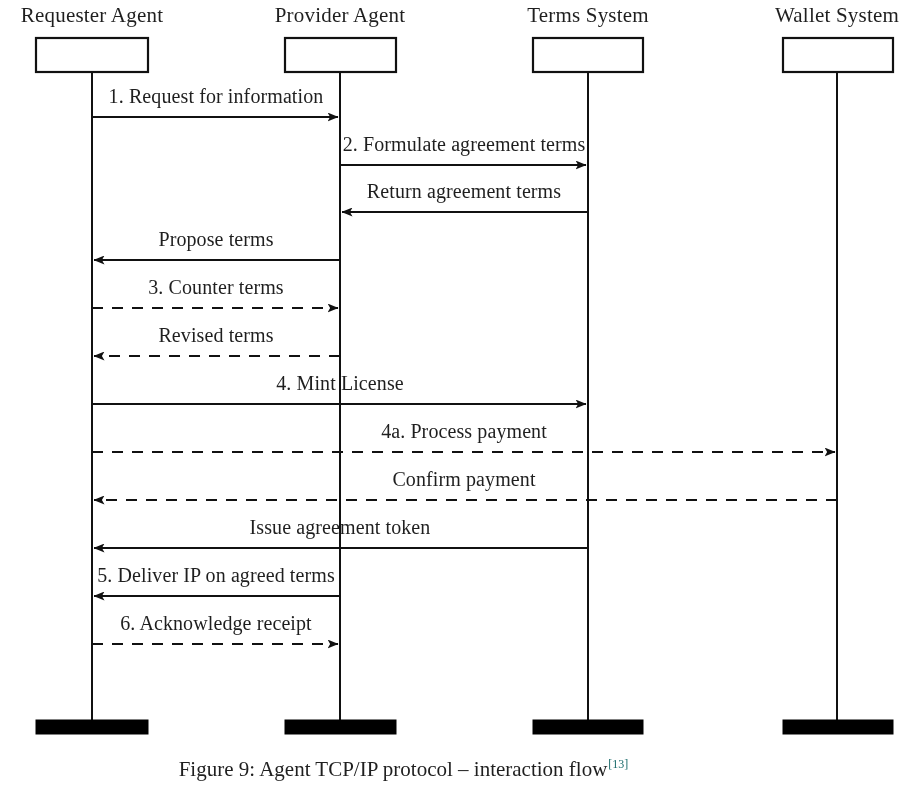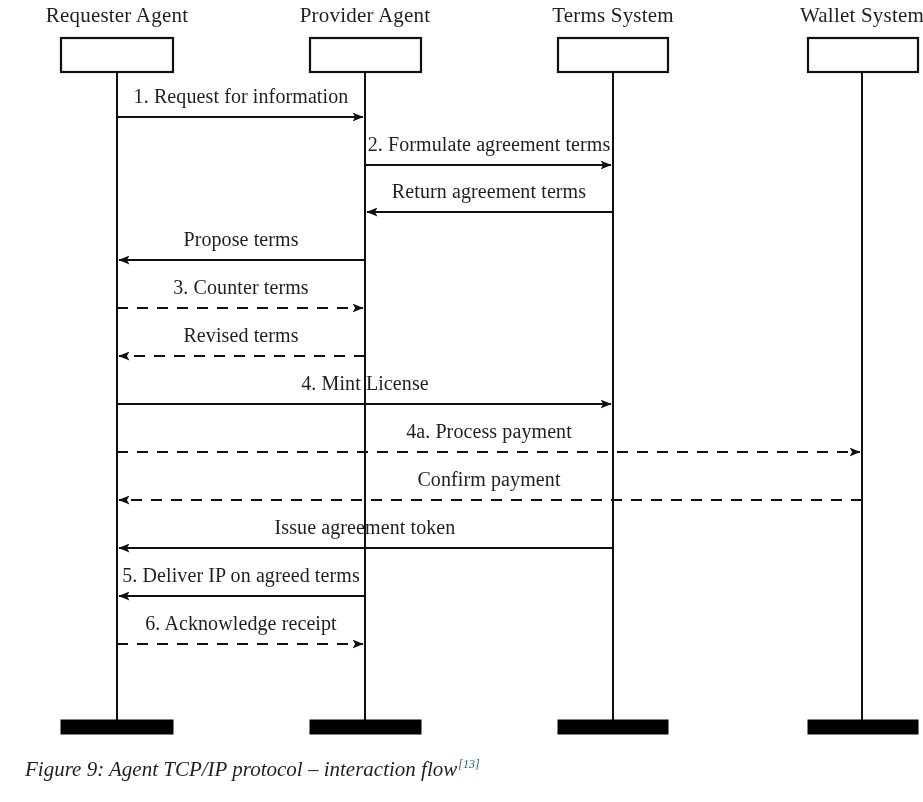--- a/index.html
+++ b/index.html
@@ -12,21 +12,20 @@
     height: 802px;
     font-family: "Liberation Serif", "DejaVu Serif", serif;
     color: #1a1a1a;
     overflow: hidden;
     position: relative;
   }
   #figure {
     position: relative;
     width: 807px;
     height: 802px;
-    margin-left: 25px;
   }
   svg#diagram {
     position: absolute;
     left: 0;
     top: 0;
     width: 923px;
     height: 802px;
     display: block;
   }
   .lifeline-title {
@@ -66,26 +65,25 @@
     stroke: #111111;
     stroke-width: 1.9;
     fill: none;
     stroke-dasharray: 11 9;
   }
   .caption {
     position: absolute;
     left: 0;
     right: 0;
     top: 757px;
-    text-align: left;
+    text-align: center;
     font-family: "Liberation Serif", "DejaVu Serif", serif;
     font-size: 21px;
     color: #1f1f1f;
     white-space: nowrap;
-    font-style: italic;
   }
   .caption .cite {
     font-size: 12px;
     vertical-align: super;
     color: #1a6b6b;
     margin-left: 1px;
   }
 </style>
 </head>
 <body>

